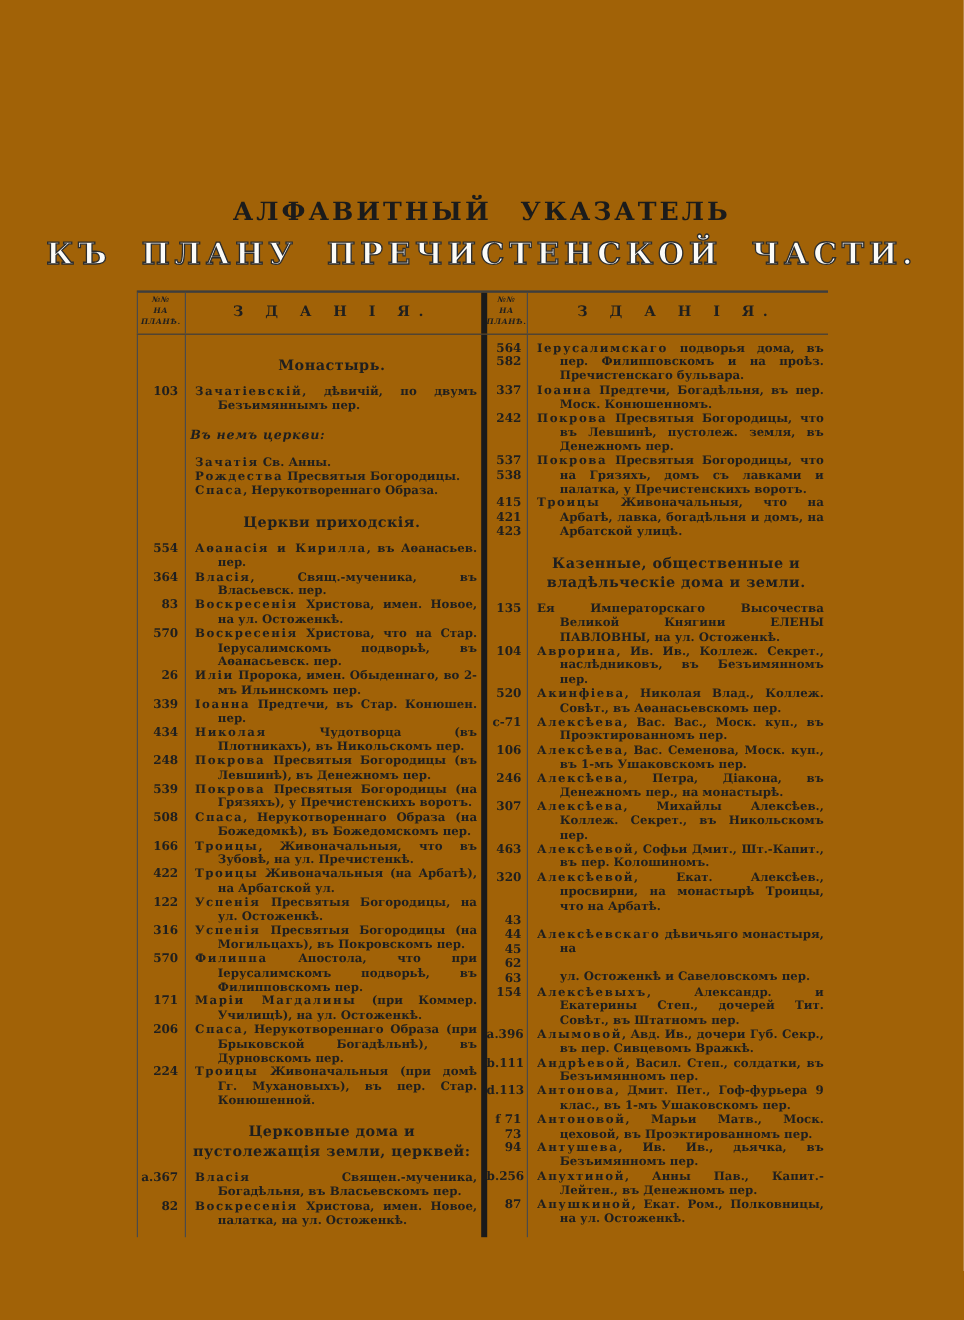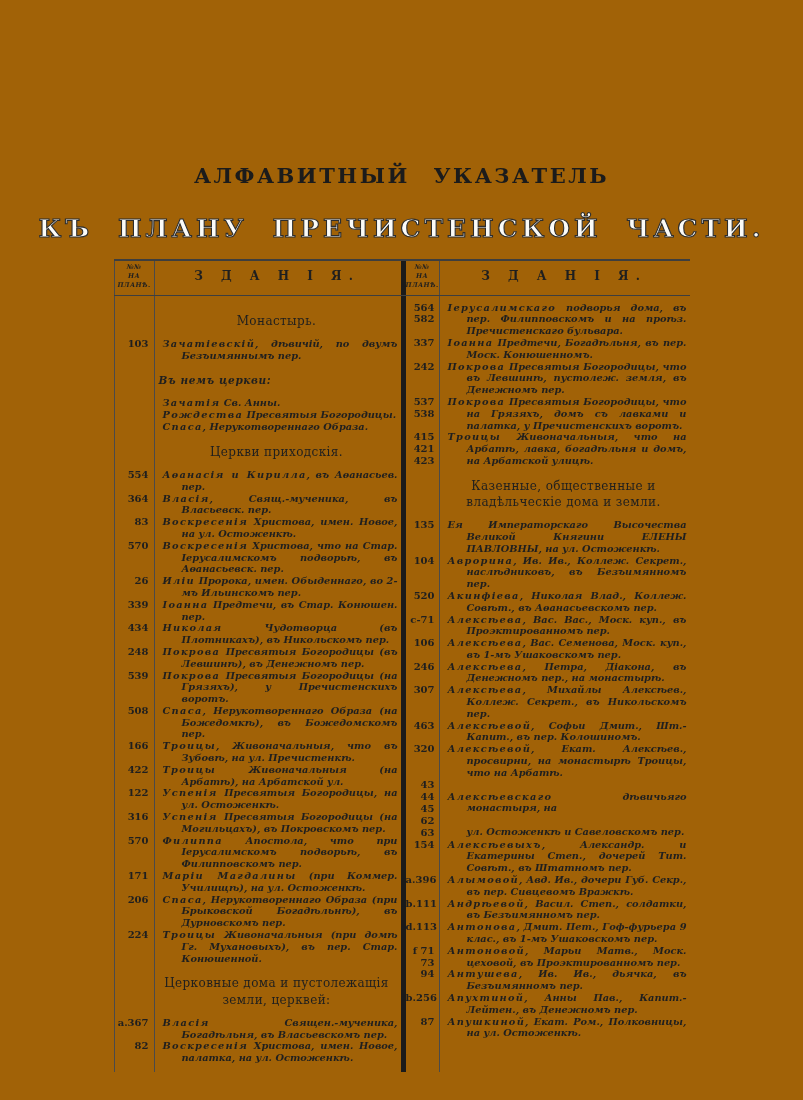--- a/index.html
+++ b/index.html
@@ -12,21 +12,21 @@
   }
   .page{position:relative;width:803px;height:1100px;overflow:hidden;background:#a16207;}
 
   
   .titles{text-align:center;padding-top:164px;}
   .t1{
     font-size:21px;font-weight:800;letter-spacing:2.5px;word-spacing:14px;
     color:#1b1b1b;line-height:1.1;
   }
   .t2{
-    margin-top:28px;font-size:25px;font-weight:700;letter-spacing:4px;word-spacing:12px;
+    margin-top:11px;font-size:25px;font-weight:700;letter-spacing:4px;word-spacing:12px;
     color:#3a3a3a;line-height:1.1;
   }
   @supports (-webkit-text-stroke: 1px black){
     .t2{color:#fbfbf8;-webkit-text-stroke:1.1px #2d2d2d;}
   }
 
   
   .idx-table{width:576px;margin:16px auto 0;}
   .thead{display:flex;border-top:2px solid #3e3e3e;border-bottom:1.5px solid #3e3e3e;height:34px;}
   .half{box-sizing:border-box;position:relative;}
@@ -48,38 +48,38 @@
     position:absolute;left:39px;right:0;top:8px;text-align:center;
     font-size:12px;font-weight:800;letter-spacing:7px;
   }
   .h-right .htxt{left:33px;}
 
   .tbody{display:flex;align-items:stretch;}
   .c-left,.c-right{padding-top:6px;padding-bottom:8px;}
 
   
   .sec{
-    text-align:center;font-weight:400;font-size:12px;line-height:1.35;
+    text-align:center;font-weight:700;font-size:12px;line-height:1.35;
     margin:11px 6px 9px 44px;letter-spacing:0.4px;
   }
   .c-right .sec{margin-left:38px;}
   .ital{
     text-align:left;font-style:italic;font-weight:600;font-size:10.5px;
     margin:13px 0 11px 44px;letter-spacing:0.6px;
   }
   .row{display:flex;align-items:flex-start;}
   .num{
     flex:none;width:39px;box-sizing:border-box;padding-right:5px;text-align:right;
     font-weight:800;font-size:10px;line-height:11.8px;white-space:pre-line;
   }
   .c-right .num{width:33px;padding-right:4px;}
   .txt{
     flex:1;font-size:9.8px;line-height:11.8px;font-weight:700;
     padding-left:28px;padding-right:3px;text-indent:-19px;
-    text-align:justify;white-space:pre-line;font-style:italic;
+    text-align:justify;white-space:pre-line;
   }
   .nm{letter-spacing:1.3px;}
   .row.stack .txt{padding-top:12px;}
   .row.stack .num{line-height:12px;}
 </style>
 </head>
 <body>
 
 <div class="page">
   <div class="titles">

